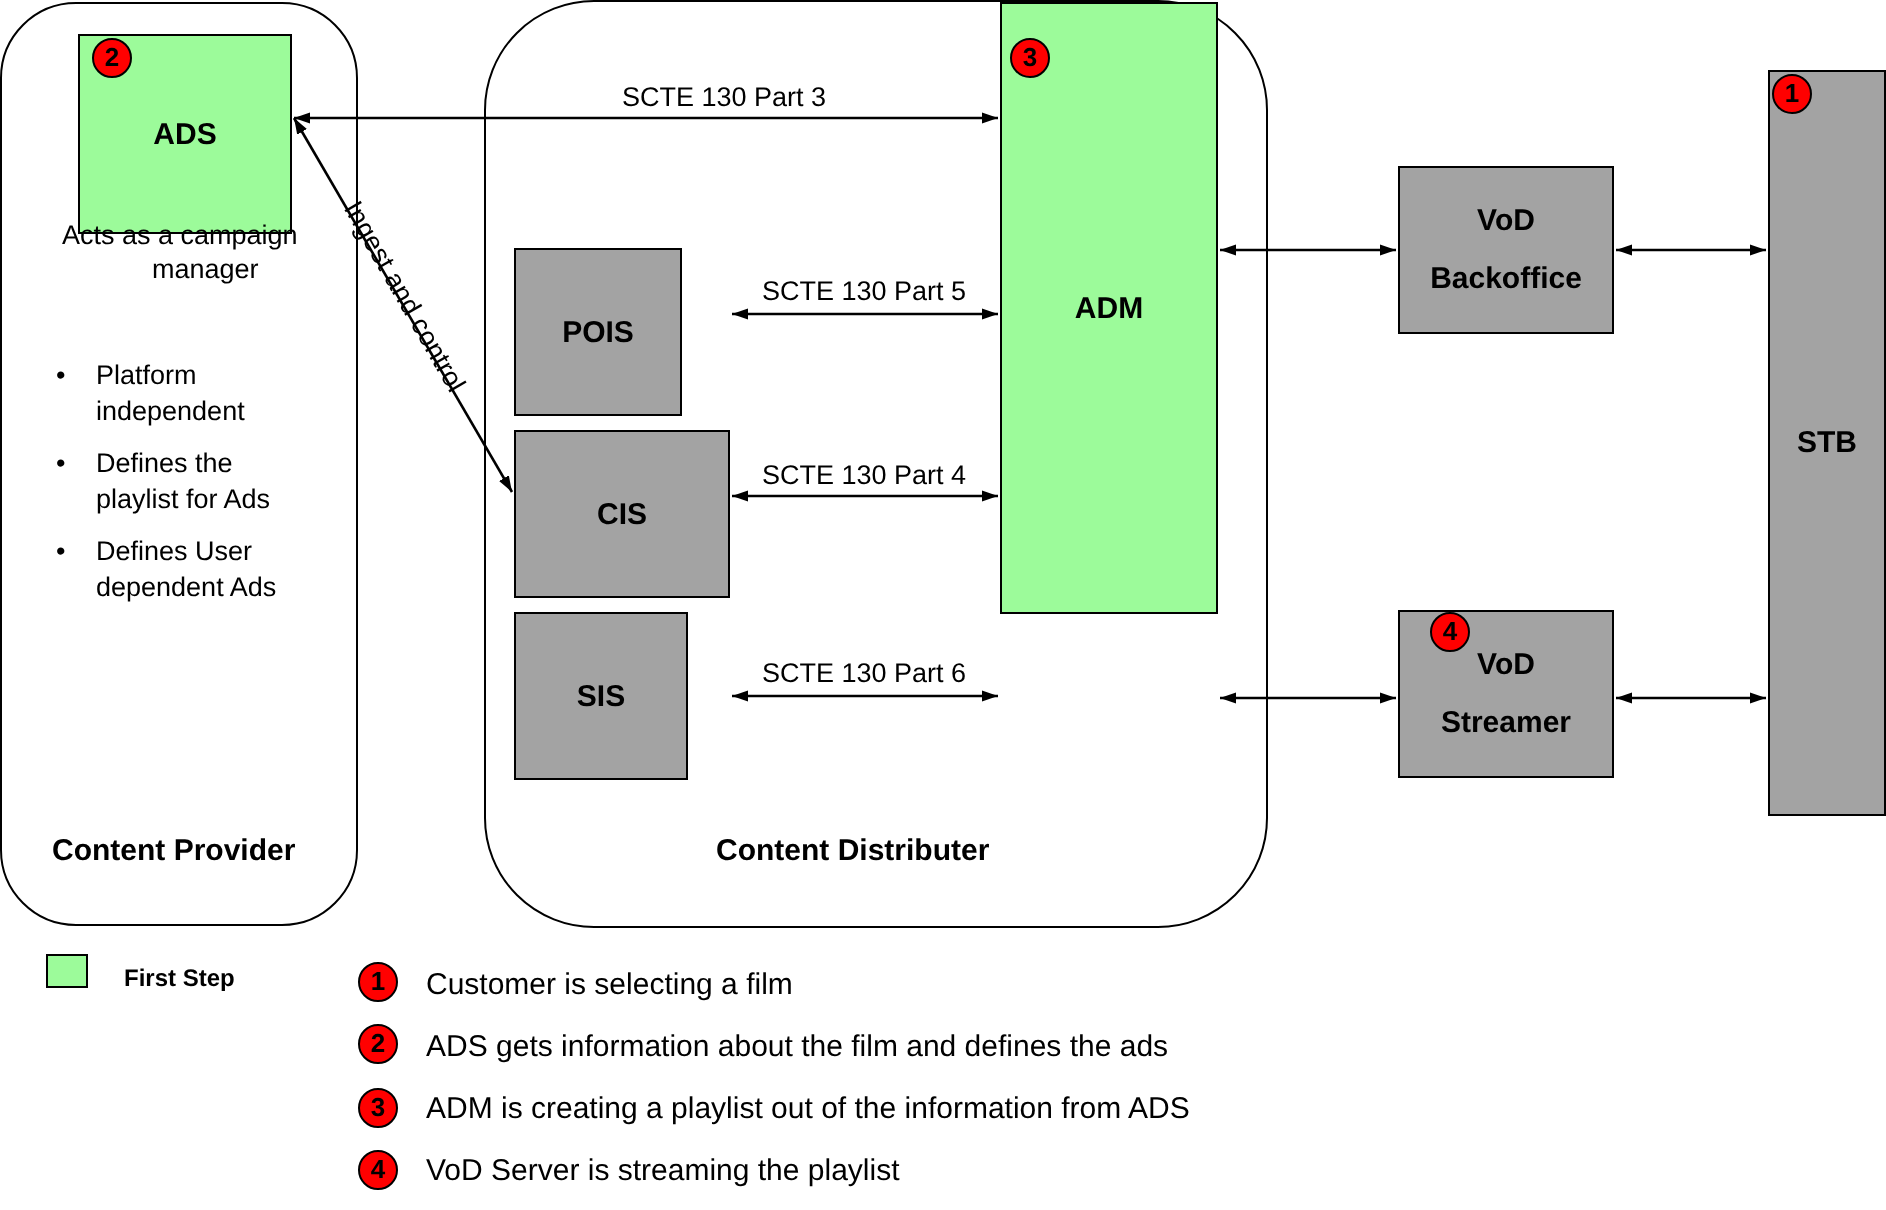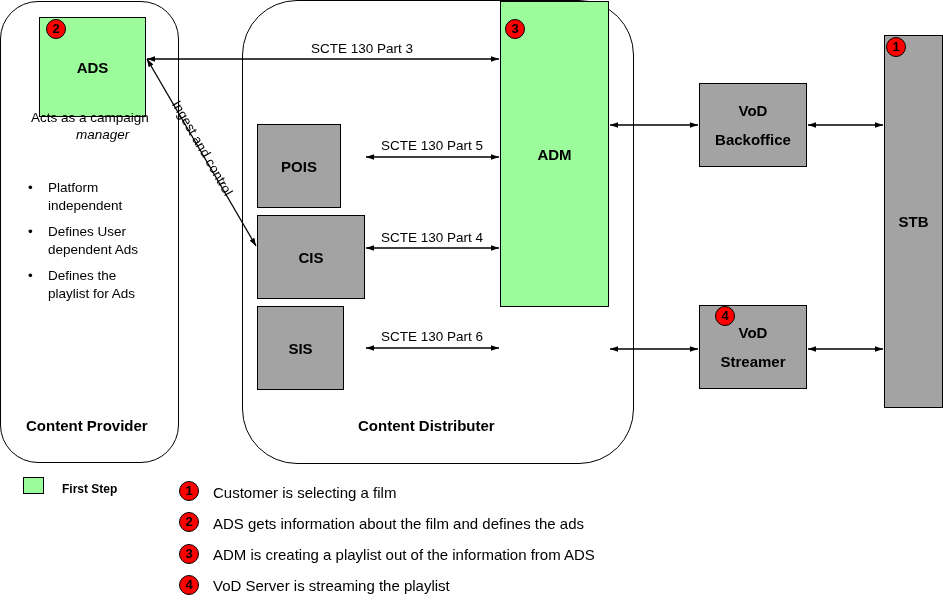--- a/index.html
+++ b/index.html
@@ -27,34 +27,34 @@
 
 <div class="container" style="left:0px; top:1px; width:179px; height:462px; border-radius:38px;"></div>
 <div class="container" style="left:242px; top:0px; width:392px; height:464px; border-radius:55px;"></div>
 
 <div class="box green" style="left:39px; top:17px; width:107px; height:100px;">
   <span>ADS</span>
 </div>
 <div class="badge" style="left:46px; top:19px;">2</div>
 
 <div class="label" style="left:31px; top:110px;">Acts as a campaign</div>
-<div class="label" style="left:76px; top:127px;font-style:italic;">manager</div>
+<div class="label" style="left:76px; top:127px;">manager</div>
 
 <ul class="bullets" style="left:24px; top:179px;">
   <li>
     <span>Platform</span><br>
     <span>independent</span>
   </li>
   <li>
+    <span>Defines the</span><br>
+    <span>playlist for Ads</span>
+  </li>
+  <li>
     <span>Defines User</span><br>
     <span>dependent Ads</span>
-  </li>
-  <li>
-    <span>Defines the</span><br>
-    <span>playlist for Ads</span>
   </li>
 </ul>
 
 <div class="bold-label" style="left:26px; top:417px;">Content Provider</div>
 
 <div class="box" style="left:257px; top:124px; width:84px; height:84px;">
   <span>POIS</span>
 </div>
 <div class="box" style="left:257px; top:215px; width:108px; height:84px;">
   <span>CIS</span>

